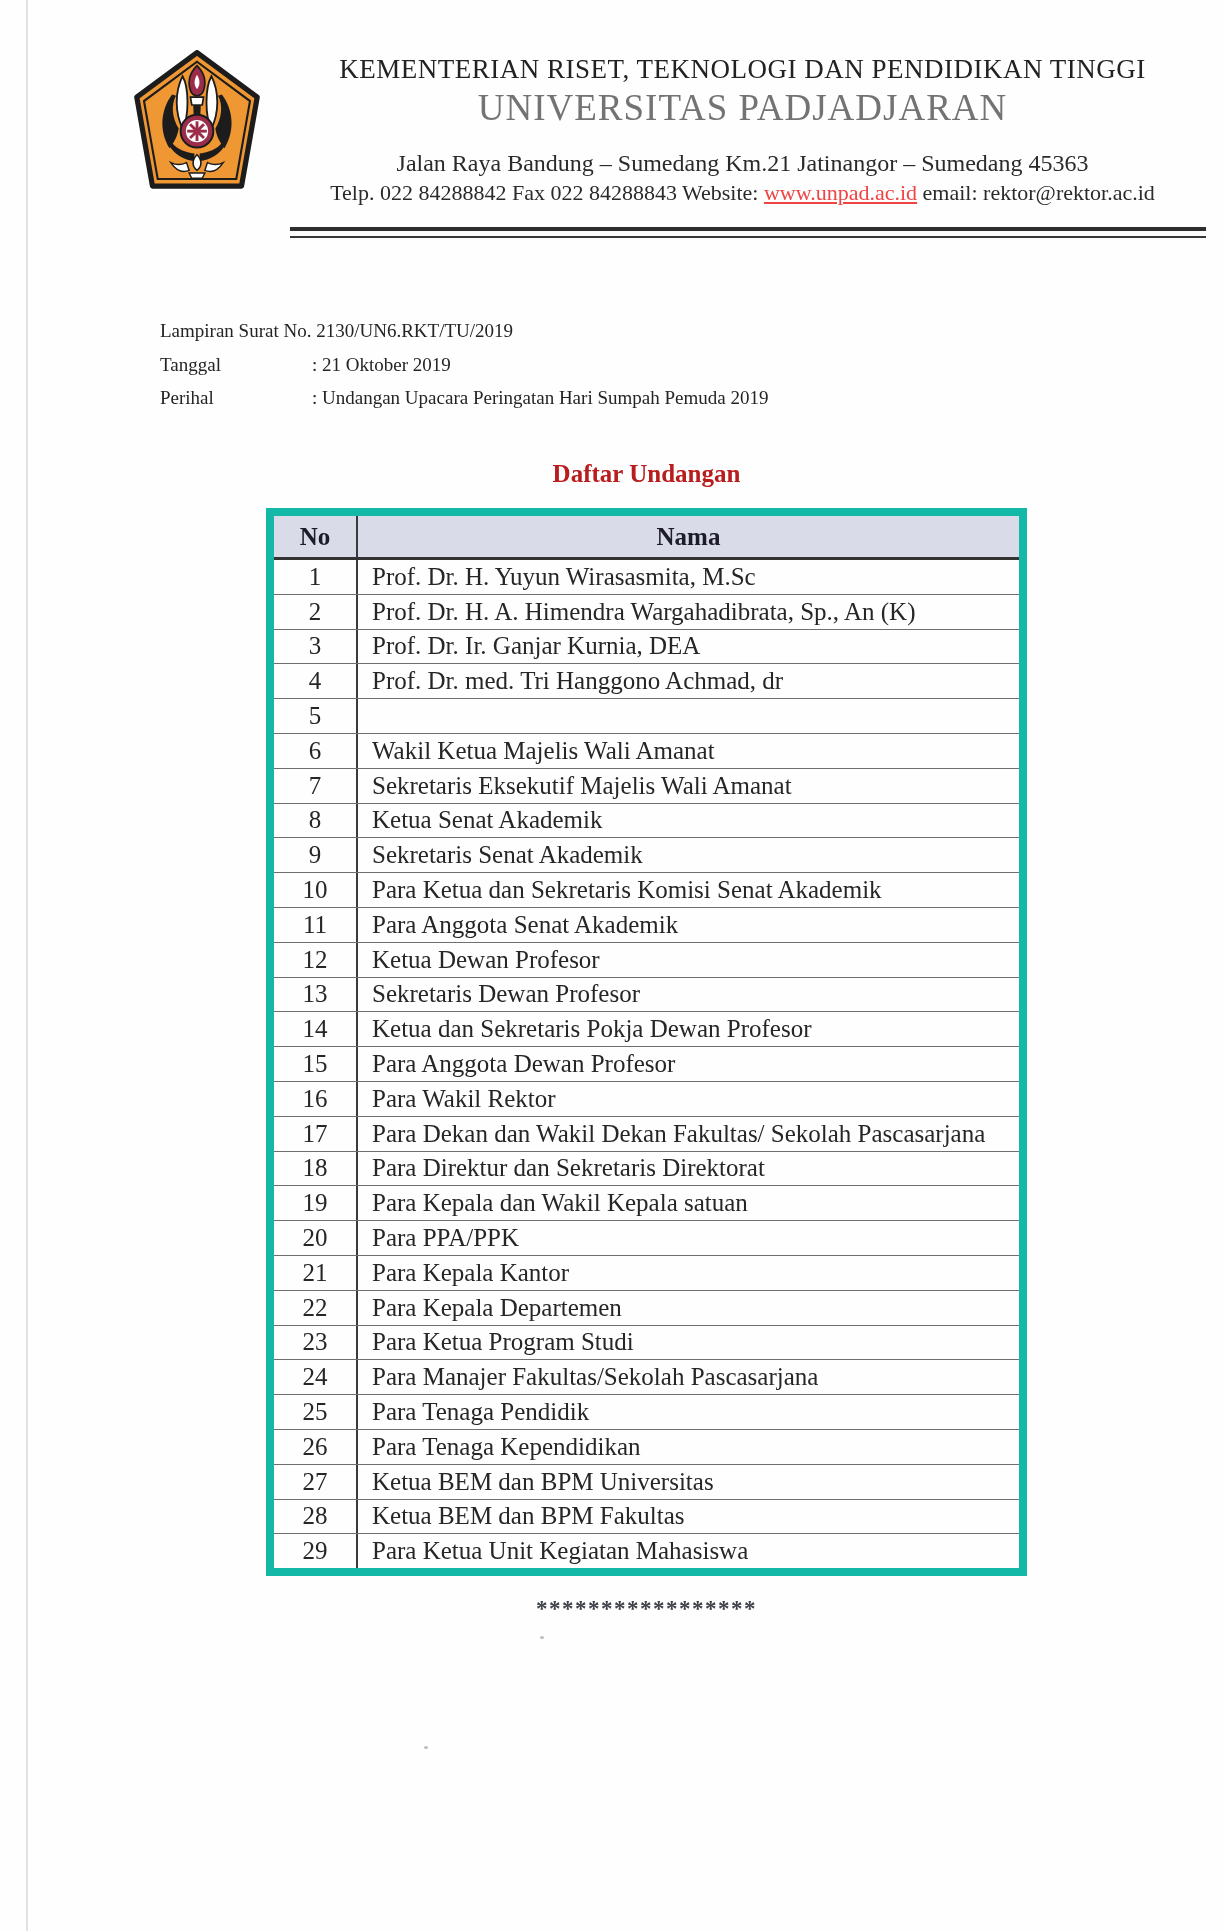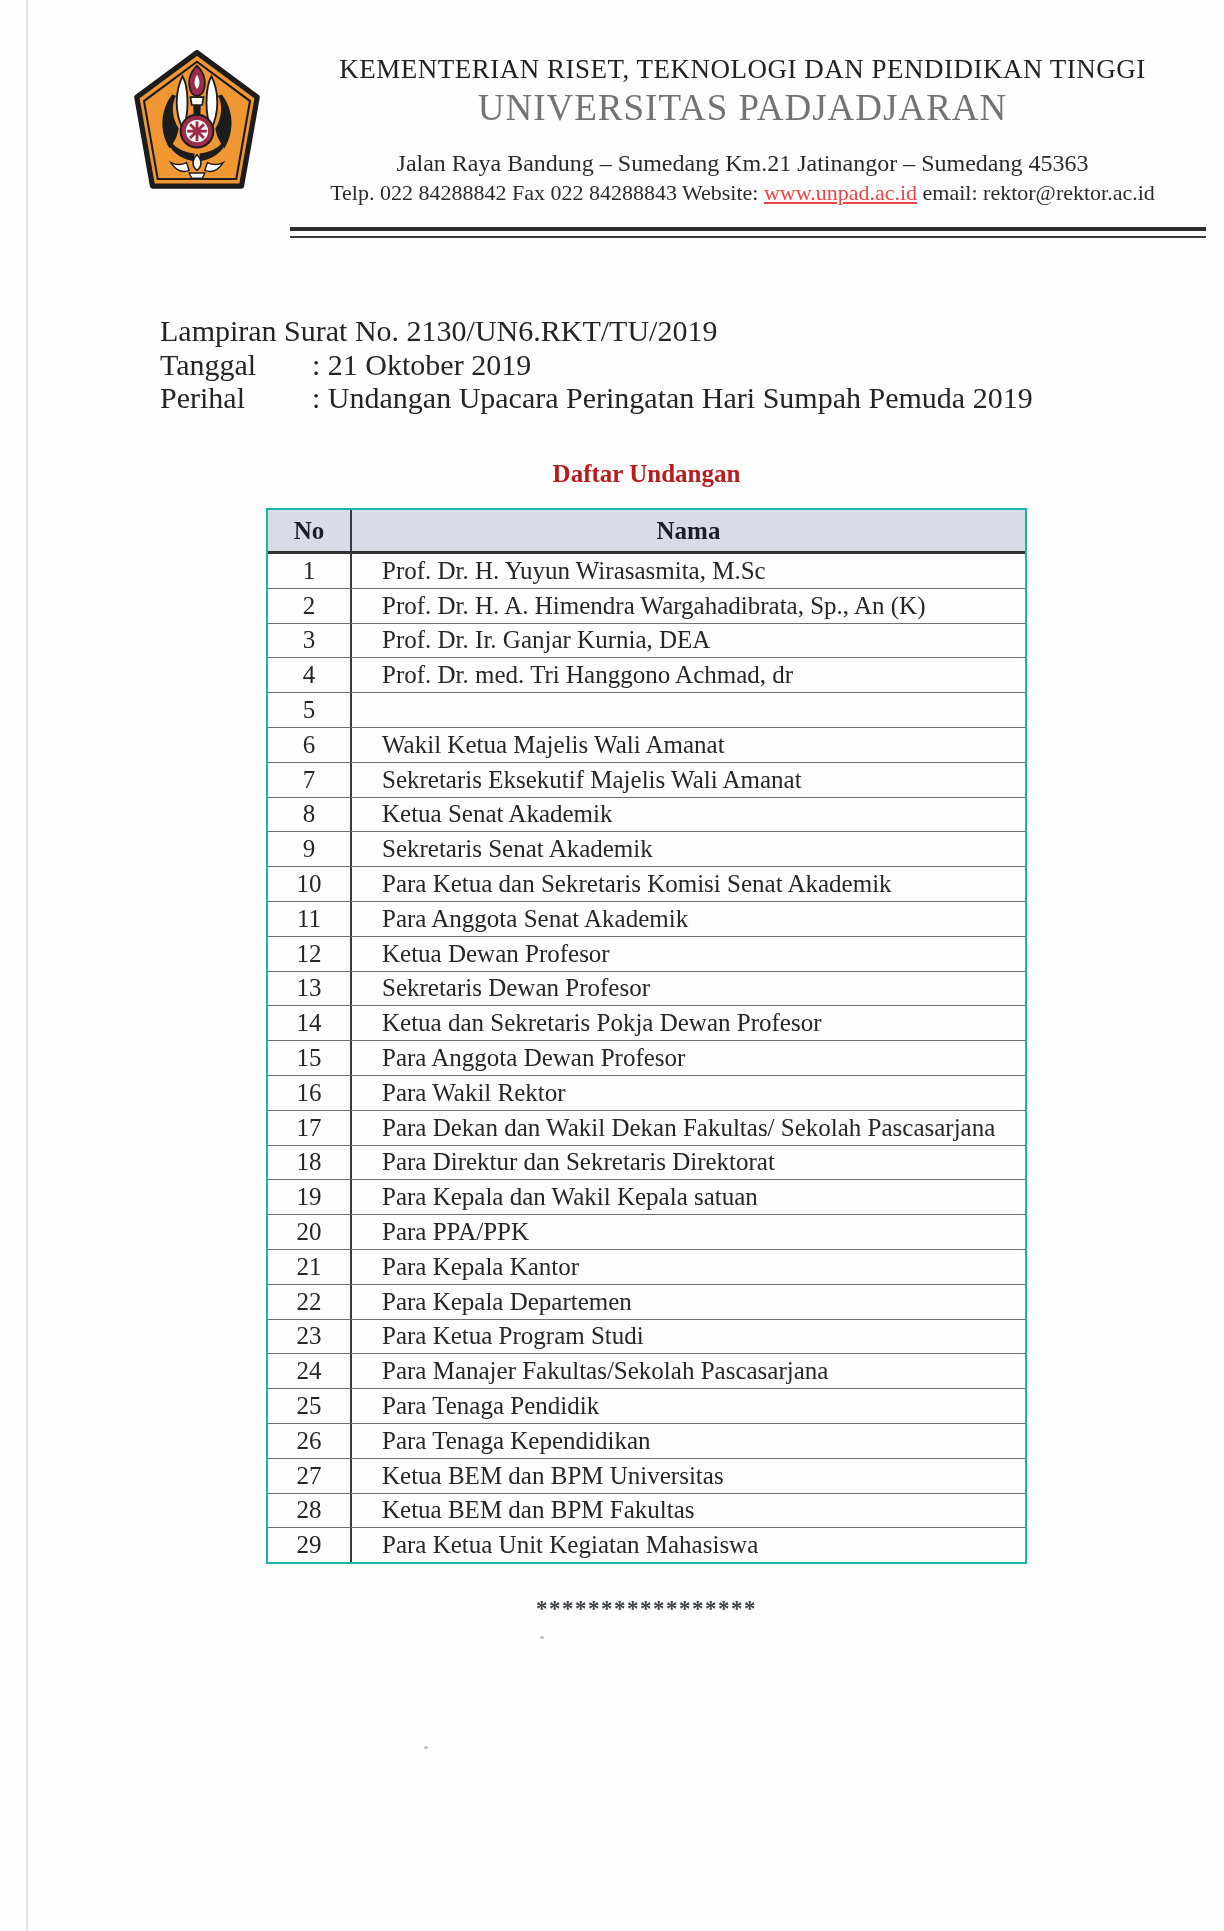--- a/index.html
+++ b/index.html
@@ -21,48 +21,48 @@
   .head-line2{font-size:37px;letter-spacing:1px;color:#737373;margin-top:2px;}
   .head-line3{font-size:24px;margin-top:20px;color:#2a2a2a;}
   .head-line4{font-size:22px;margin-top:2px;color:#2a2a2a;}
   .head-link{color:#ef4444;text-decoration:underline;cursor:pointer;}
   .head-rule{
     position:absolute;left:290px;top:227px;width:916px;height:5px;
     border-top:4px solid #2e2e2e;border-bottom:2px solid #3a3a3a;
   }
 
   
-  .meta{position:absolute;left:160px;top:314px;font-size:30px;line-height:33.5px;color:#242424;}
+  .meta{position:absolute;left:160px;top:314px;font-size:19px;line-height:33.5px;color:#242424;}
   .meta-row{display:flex;}
   .meta-label{display:inline-block;width:152px;}
 
   
   .doc-title{
     position:absolute;left:266px;top:460px;width:761px;
     text-align:center;font-weight:bold;font-size:25px;color:#b91c1c;
   }
 
   
   .tbl{
     position:absolute;left:266px;top:508px;width:761px;
-    border:2px solid #14b8a6;box-sizing:border-box;
+    border:8px solid #14b8a6;box-sizing:border-box;
     font-size:25px;
   }
   .tbl-header{
     display:flex;height:41px;background:#dadbe9;
     border-bottom:3px solid #333;font-weight:bold;color:#1c1c2a;
   }
   .tbl-header .cell-no,.tbl-header .cell-nama{justify-content:center;padding-left:0;}
   .tbl-row{display:flex;height:33.8px;border-top:1px solid #6f6f6f;}
   .tbl-row:first-child{border-top:none;}
   .cell-no{
     width:84px;flex:none;border-right:2px solid #3a3a3a;
     display:flex;align-items:center;justify-content:center;box-sizing:border-box;
   }
-  .cell-nama{flex:1;display:flex;align-items:center;padding-left:30px;box-sizing:border-box;}
+  .cell-nama{flex:1;display:flex;align-items:center;padding-left:14px;box-sizing:border-box;}
 
   
   .footer-stars{
     position:absolute;left:266px;top:1596px;width:761px;
     text-align:center;font-size:23px;font-weight:bold;letter-spacing:1.5px;color:#3d4148;
   }
 </style>
 </head>
 <body>
 

